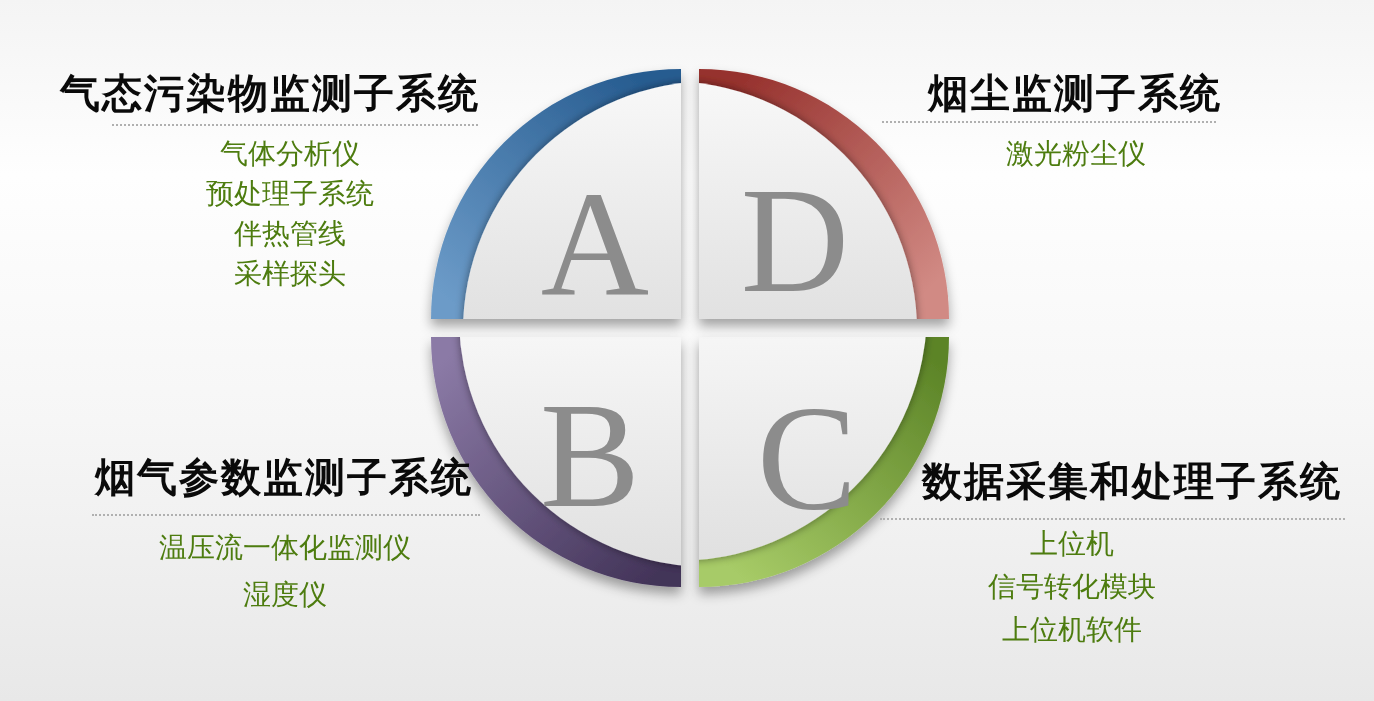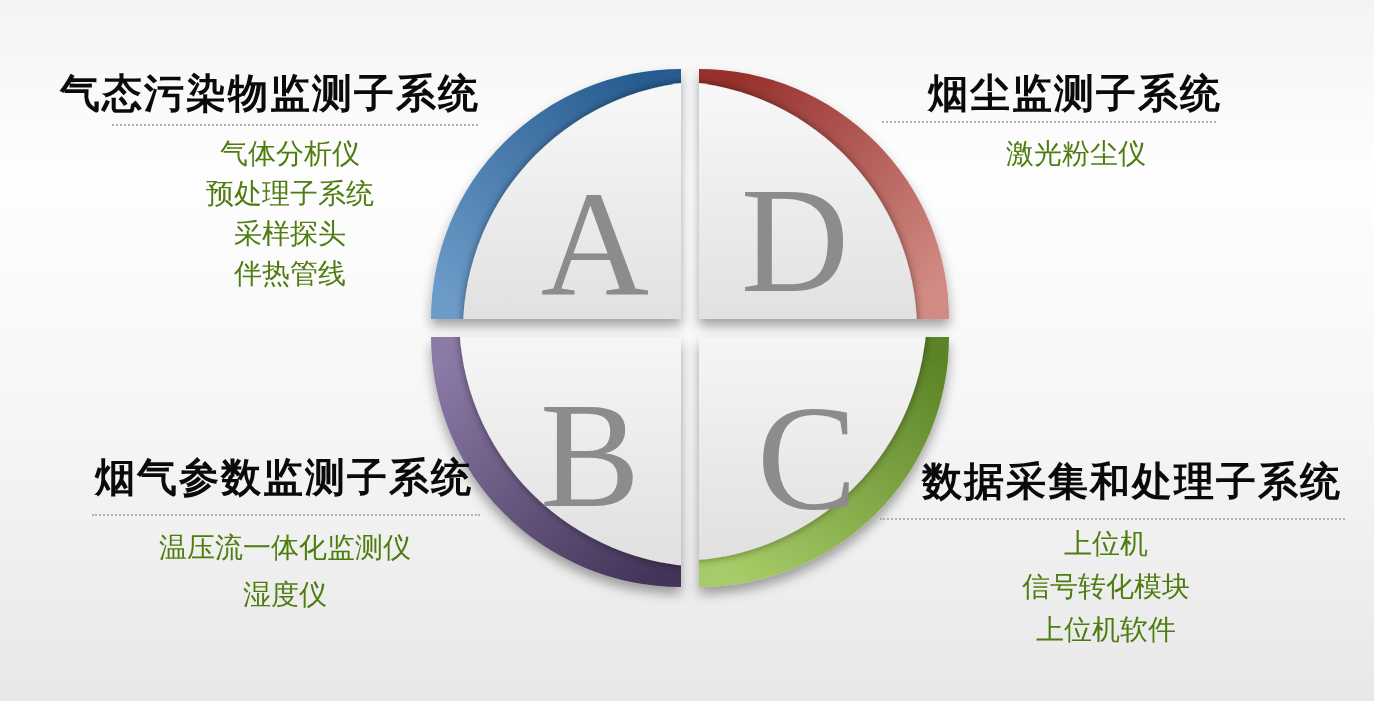--- a/index.html
+++ b/index.html
@@ -43,21 +43,21 @@
   #dust-items   { left: 1006px; top: 134px; width: 340px; text-align: left; line-height: 40px; }
 
   
   #flue-title   { left: 95px; top: 450px; }
   #flue-divider { left: 92px; top: 514px; width: 388px; }
   #flue-items   { left: 85px; top: 524px; width: 400px; text-align: center; line-height: 47px; }
 
   
   #data-title   { left: 922px; top: 454px; }
   #data-divider { left: 880px; top: 518px; width: 465px; }
-  #data-items   { left: 941px; top: 522px; width: 330px; text-align: center; line-height: 43px; }
+  #data-items   { left: 907px; top: 522px; width: 330px; text-align: center; line-height: 43px; }
 
   #wheel-svg { position: absolute; left: 420px; top: 40px; }
 
   .wheel-letter {
     font-family: "Liberation Serif", "DejaVu Serif", serif;
     font-size: 150px;
   }
 </style>
 </head>
 <body>
@@ -141,22 +141,22 @@
     <text class="wheel-letter" x="387" y="418" text-anchor="middle" dominant-baseline="central" fill="#8c8c8c">C</text>
   </g>
 </svg>
 
 <div>
   <div id="gas-title" class="section-title">气态污染物监测子系统</div>
   <div id="gas-divider" class="dotted-divider"></div>
   <div id="gas-items" class="items">
     <div class="item">气体分析仪</div>
     <div class="item">预处理子系统</div>
+    <div class="item">伴热管线</div>
     <div class="item">采样探头</div>
-    <div class="item">伴热管线</div>
   </div>
 </div>
 
 <div>
   <div id="dust-title" class="section-title">烟尘监测子系统</div>
   <div id="dust-divider" class="dotted-divider"></div>
   <div id="dust-items" class="items">
     <div class="item">激光粉尘仪</div>
   </div>
 </div>

